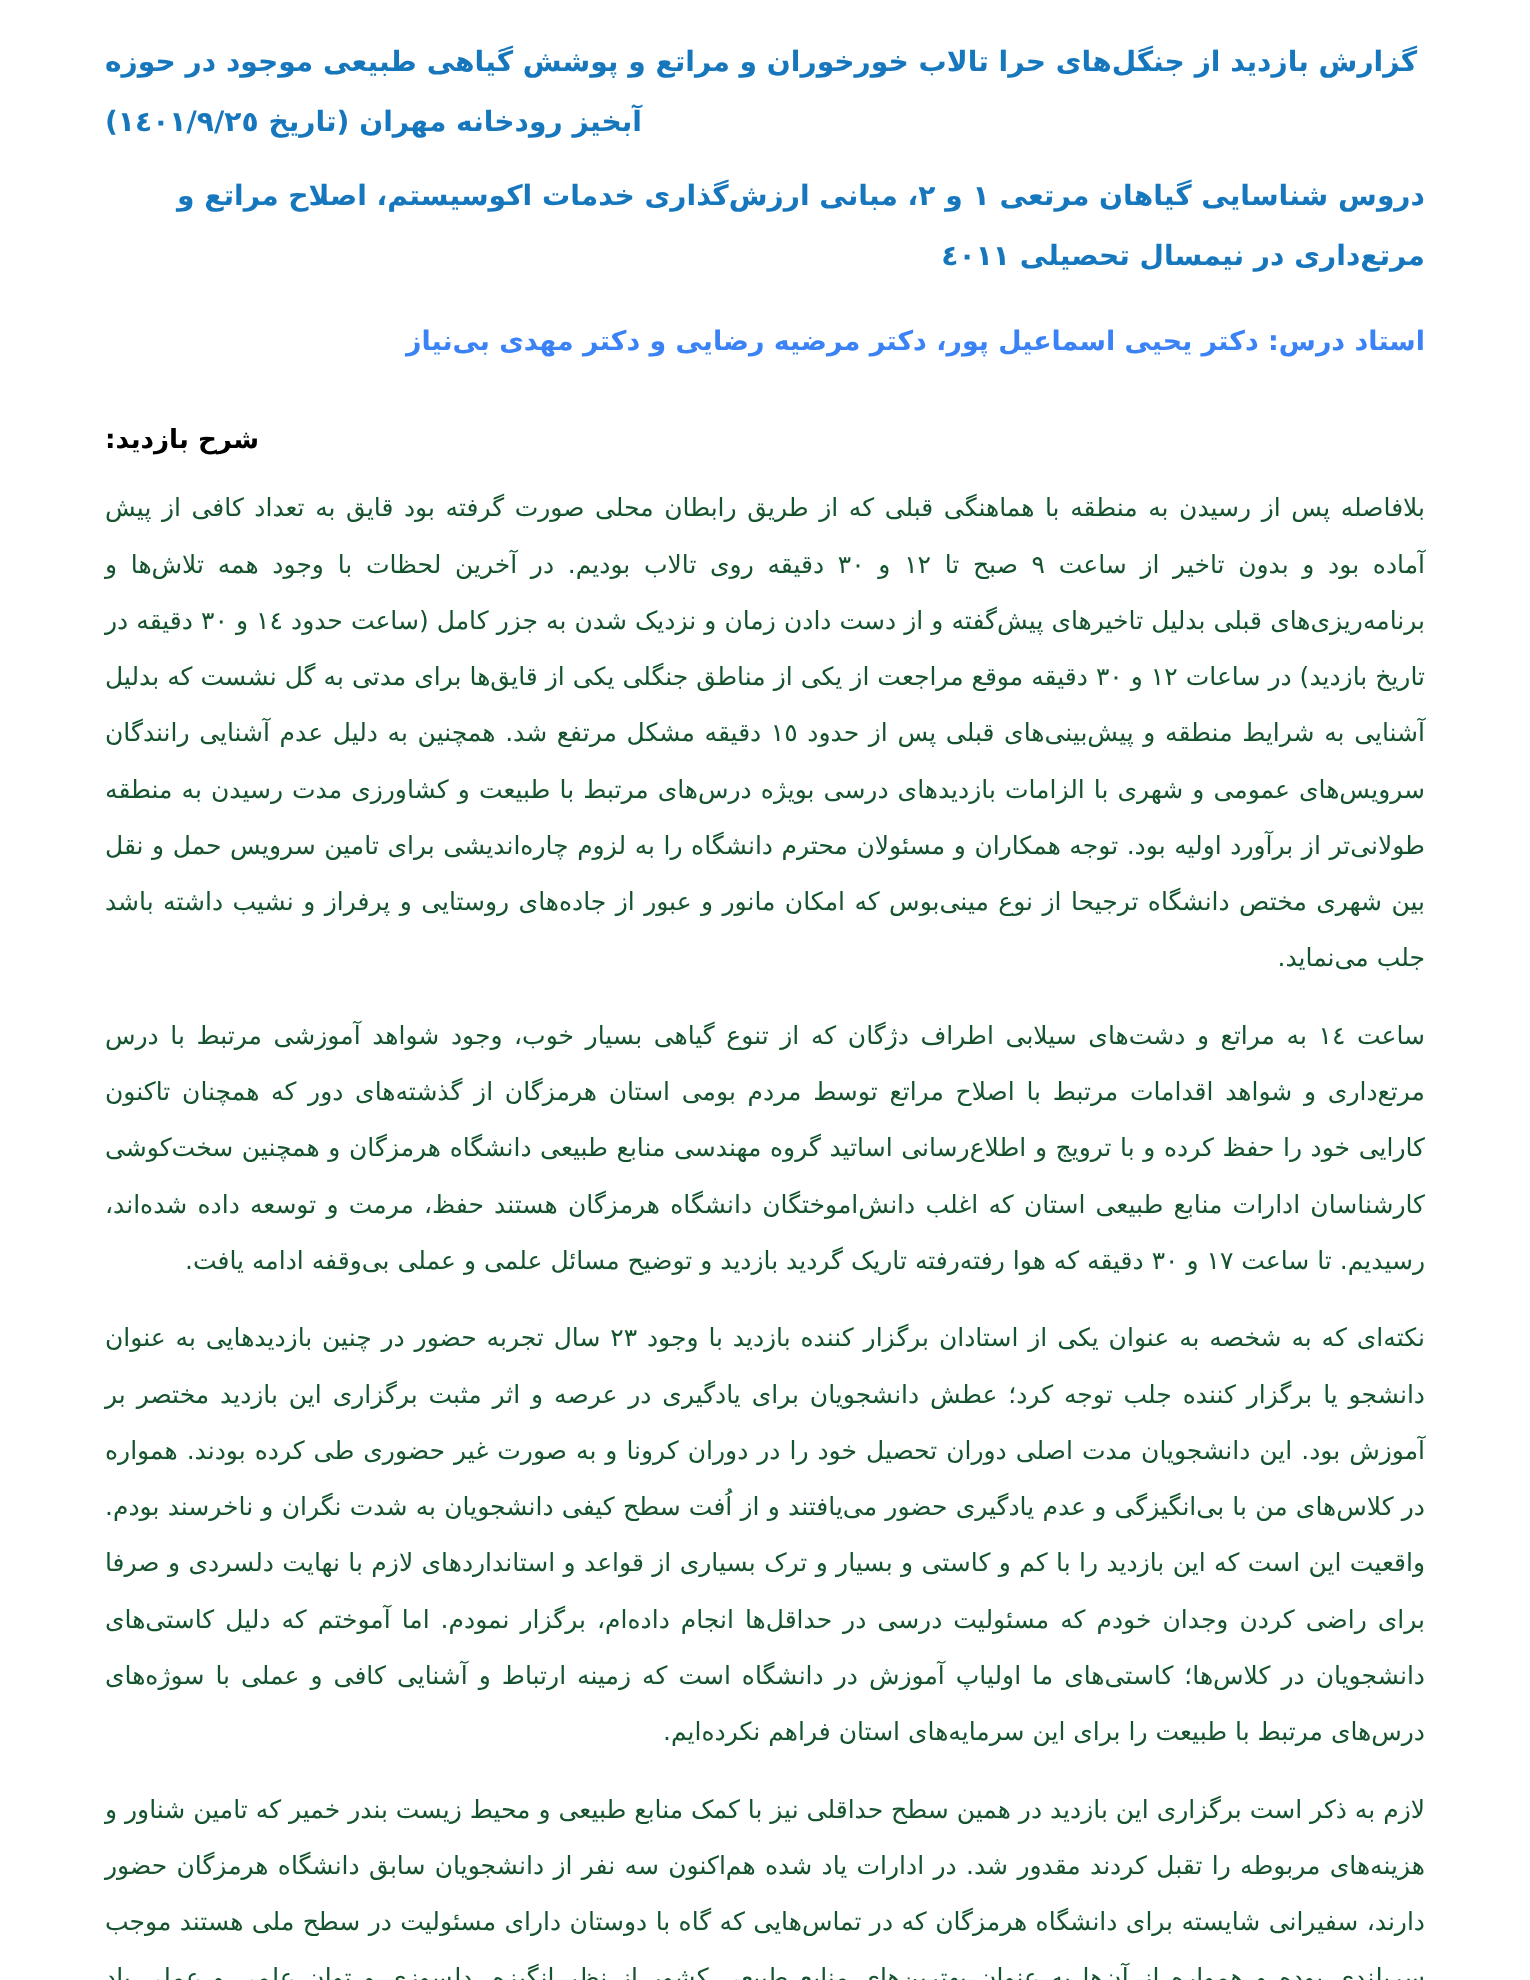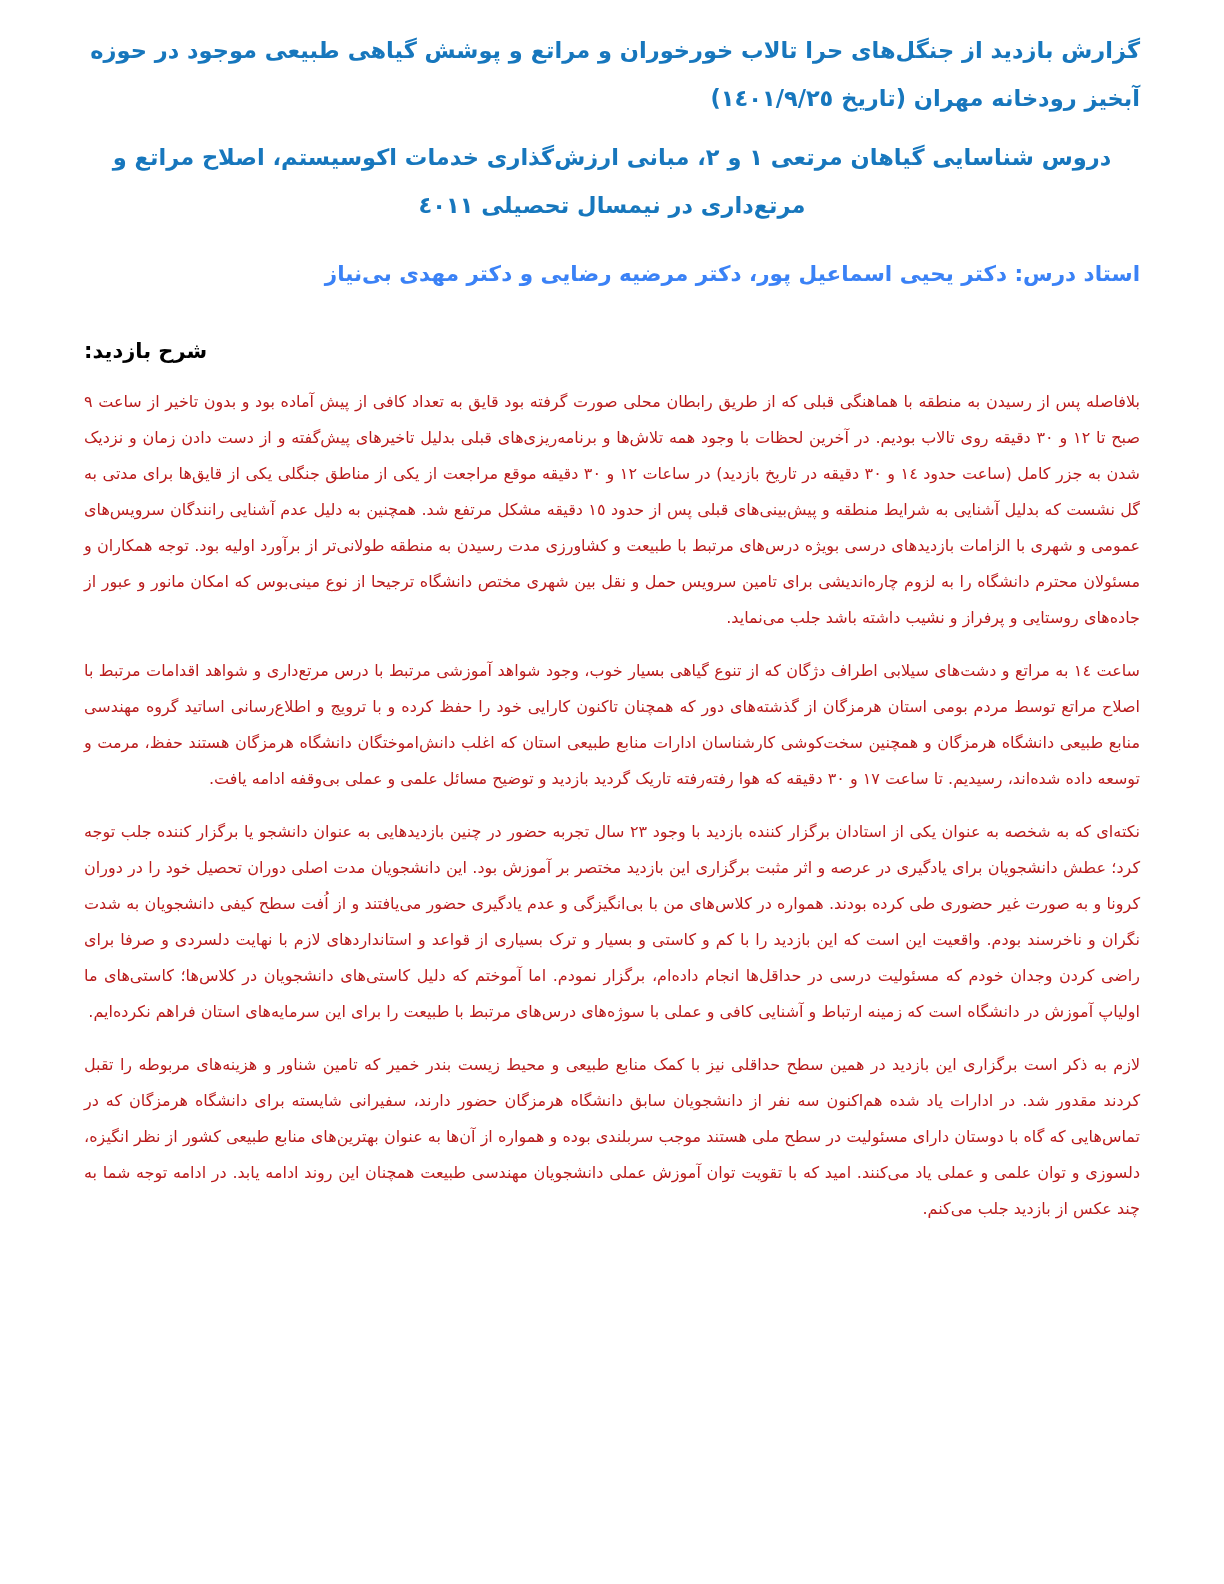--- a/index.html
+++ b/index.html
@@ -15,50 +15,49 @@
     background: #ffffff;
     padding: 26px 84px 40px 84px;
     direction: rtl;
     font-family: "DejaVu Sans", sans-serif;
   }
   .doc-title {
     color: #1777bd;
     font-weight: bold;
     font-size: 22.5px;
     line-height: 2.15;
-    text-align: right;
+    text-align: left;
     margin: 0;
   }
   .doc-subtitle {
     color: #1777bd;
     font-weight: bold;
     font-size: 22.5px;
     line-height: 2.15;
-    text-align: center;
     margin: 10px 0 0 0;
   }
   .doc-instructors {
     color: #3b82f6;
     font-weight: bold;
     font-size: 21.5px;
     line-height: 1.7;
     text-align: right;
     margin: 26px 0 0 0;
   }
   .section-heading {
     color: #000000;
     font-weight: bold;
     font-size: 21px;
     text-align: left;
     margin: 44px 0 16px 0;
     line-height: 1.5;
   }
   .body-paragraph {
-    color: #b91c1c;
-    font-size: 16px;
+    color: #14532d;
+    font-size: 20px;
     line-height: 2.25;
     text-align: justify;
     text-align-last: right;
     margin: 0 0 17px 0;
   }
 </style>
 </head>
 <body>
 
 <div class="page">

